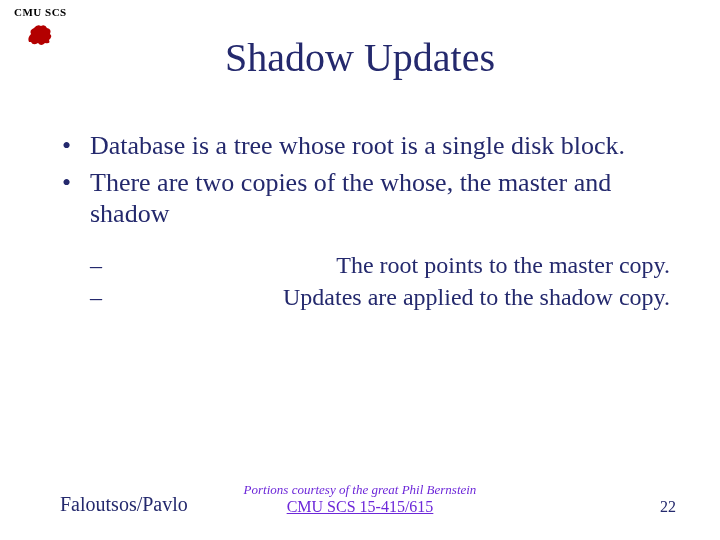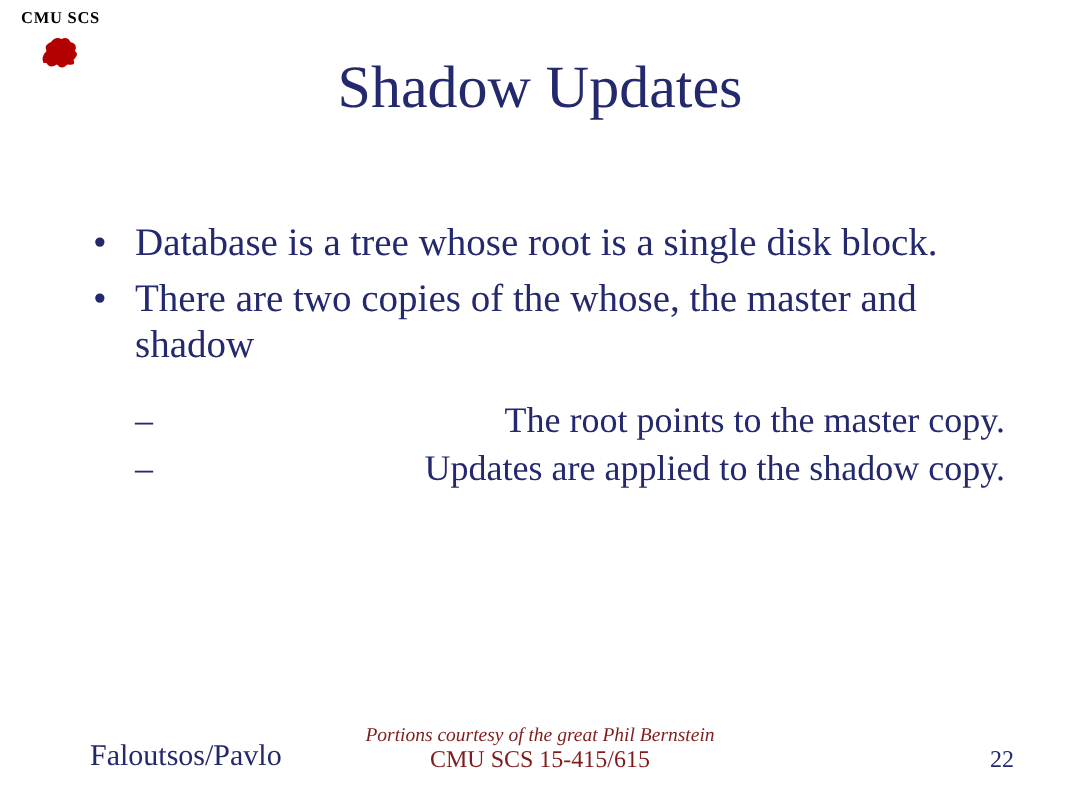--- a/index.html
+++ b/index.html
@@ -43,21 +43,20 @@
       text-align: center;
       font-size: 40px;
       color: #24296d;
       font-weight: normal;
     }
     .content {
       position: absolute;
       top: 130px;
       left: 60px;
       right: 50px;
-      margin-top: 16px;
     }
     .bullet-list {
       list-style: none;
     }
     .bullet-item {
       font-size: 26px;
       color: #24296d;
       line-height: 1.2;
       margin-bottom: 6px;
       padding-left: 30px;
@@ -102,28 +101,29 @@
       bottom: 0;
       font-size: 20px;
       color: #24296d;
     }
     .footer-center {
       position: absolute;
       left: 0;
       width: 720px;
       text-align: center;
       bottom: 0;
-      color: #7f1d1d;
+      color: #6d28d9;
     }
     .footer-center .credit {
       font-size: 13px;
       font-style: italic;
     }
     .footer-center .course {
       font-size: 16px;
+      text-decoration: underline;
     }
     .footer-right {
       position: absolute;
       right: 44px;
       bottom: 0;
       font-size: 16px;
       color: #24296d;
       text-align: right;
     }
   </style>

